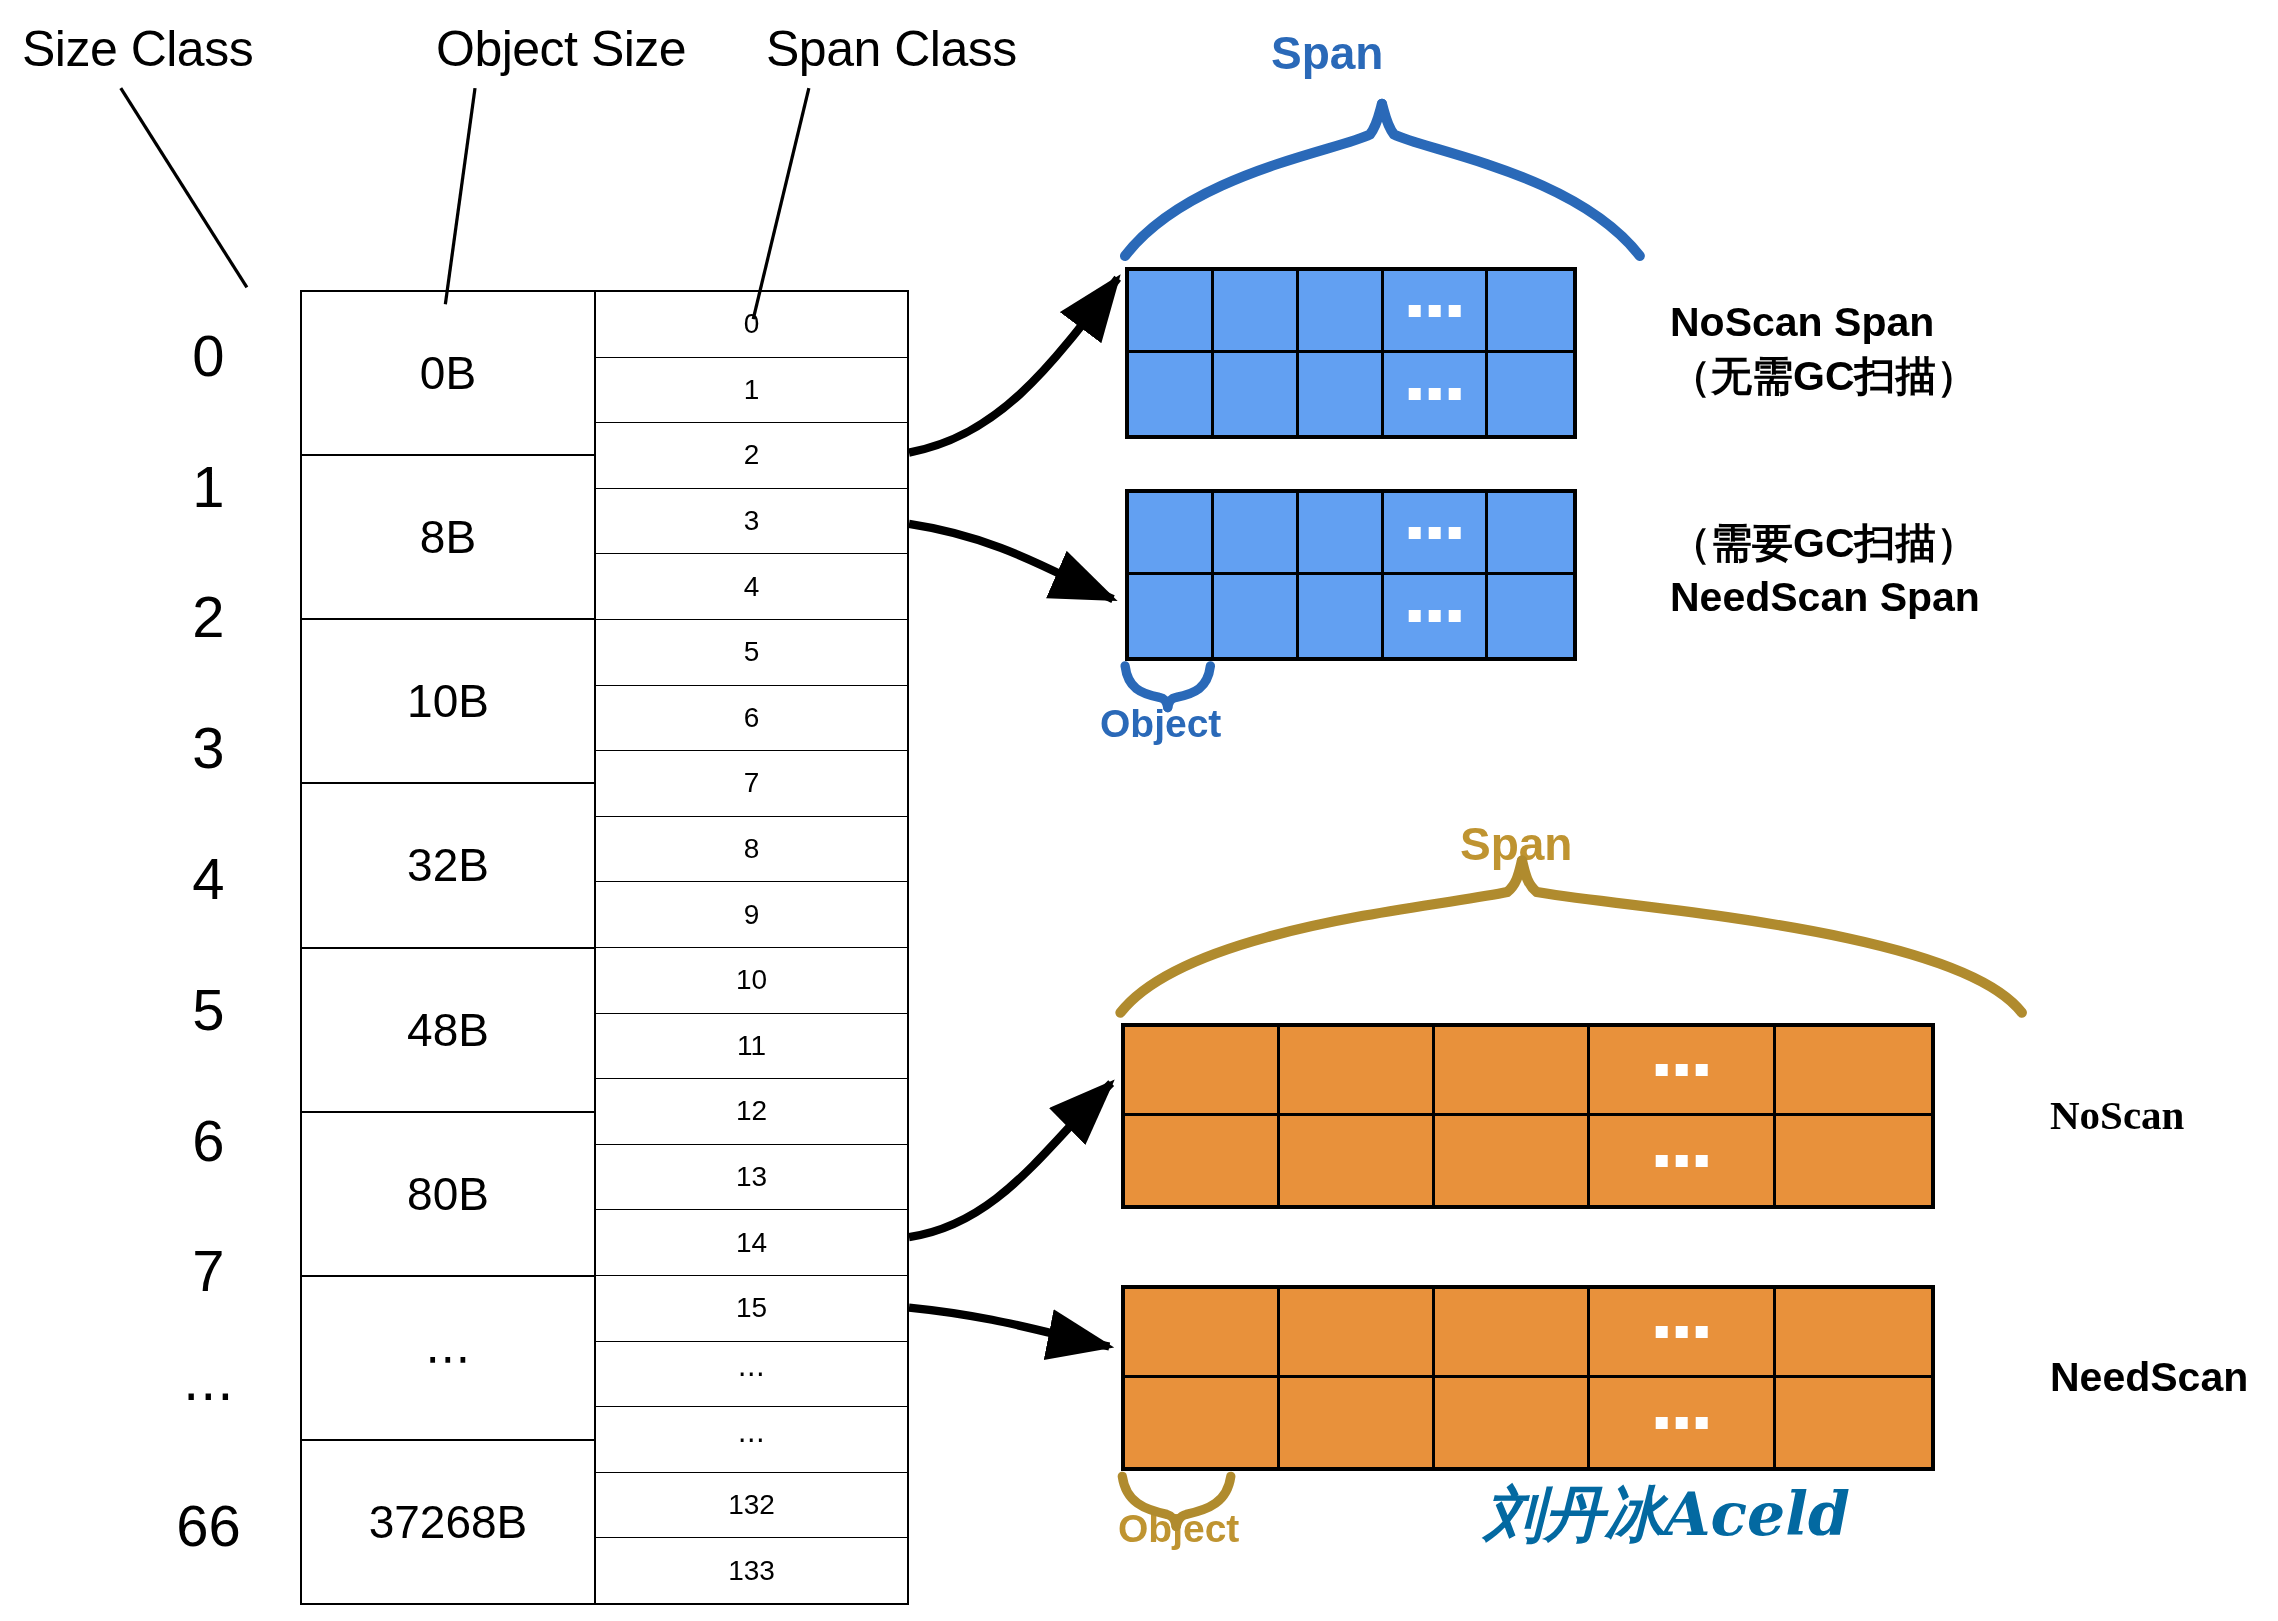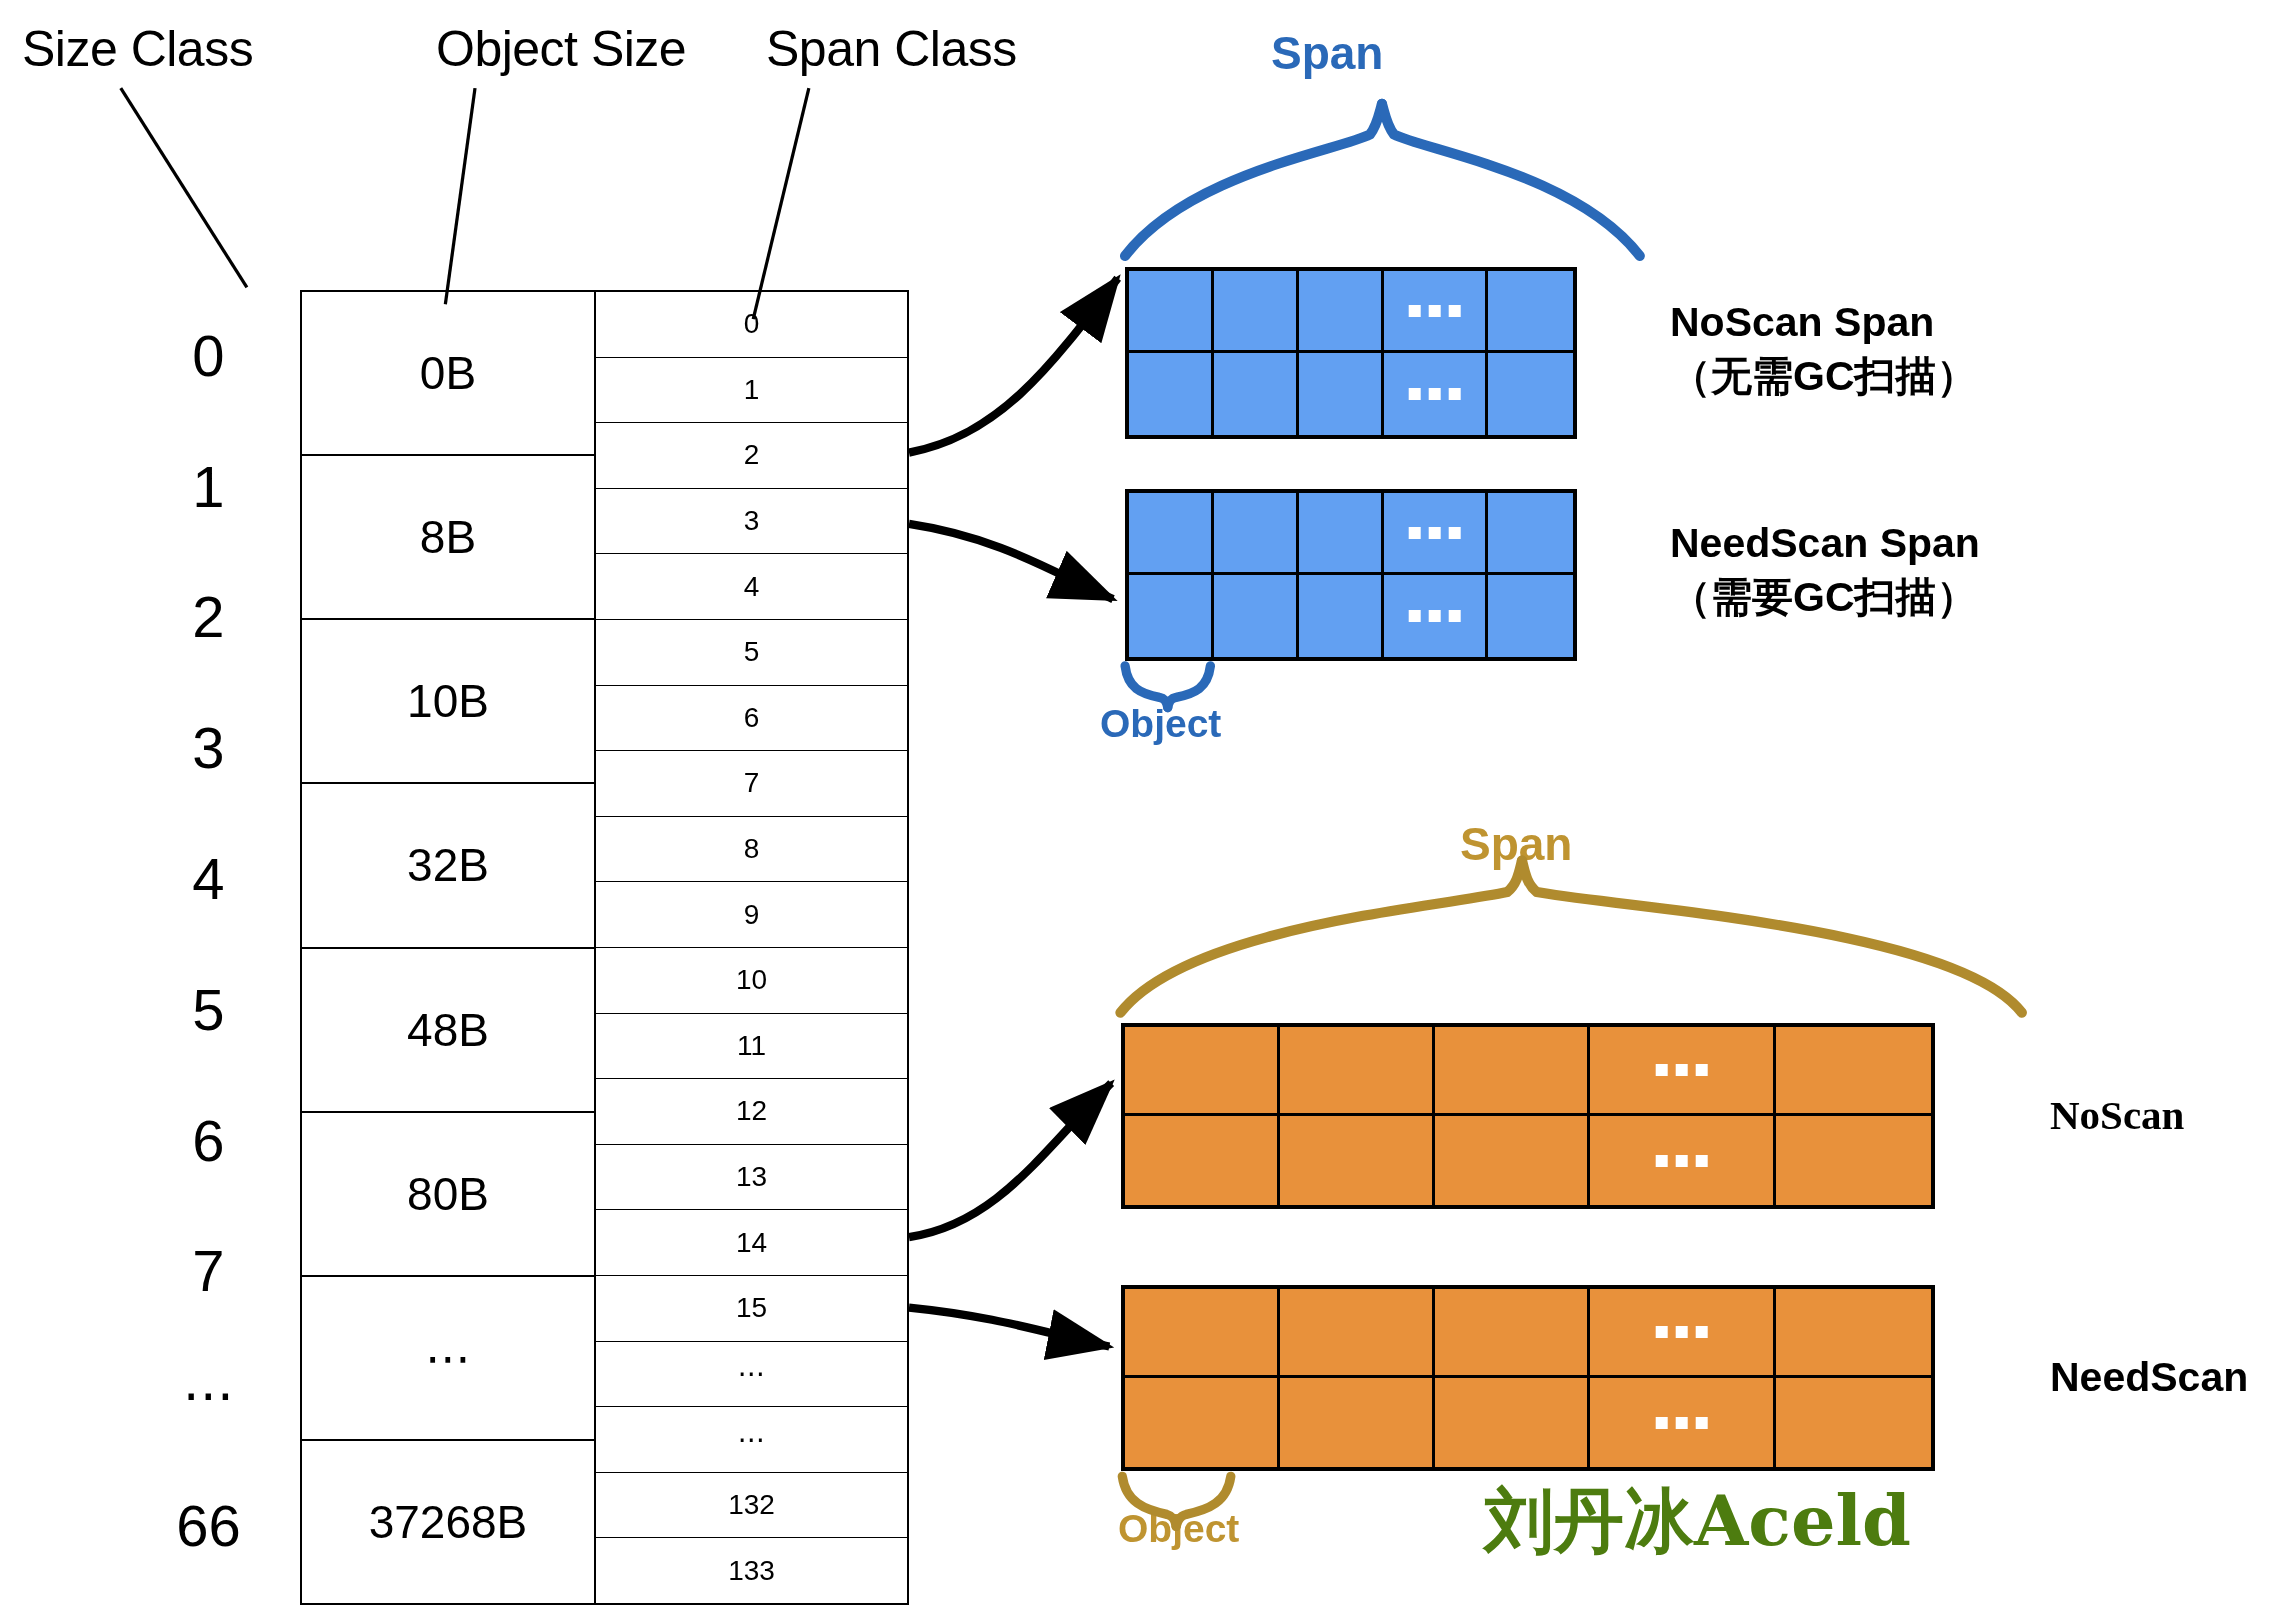--- a/index.html
+++ b/index.html
@@ -27,21 +27,21 @@
   .bcol:last-child{border-right:none;}
   .bcell{box-sizing:border-box;border-bottom:3.7px solid #000;position:relative;}
   .bcell:last-child{border-bottom:none;}
   .dots3{position:absolute;left:50%;top:50%;transform:translate(-50%,-50%);
       display:flex;gap:8.3px;}
   .dots3 i{display:block;width:12px;height:12px;background:#fff;}
   
   .blk-label{position:absolute;font-size:41px;font-weight:bold;line-height:1.32;white-space:nowrap;}
   .span-title{position:absolute;font-size:46px;font-weight:bold;}
   .object-label{position:absolute;font-size:39px;font-weight:bold;}
-  .watermark{position:absolute;font-size:70px;color:#4d7c0f;
+  .watermark{position:absolute;font-size:60px;color:#0369a1;font-style:italic;
       font-family:"DejaVu Serif",serif;font-weight:bold;white-space:nowrap;}
   svg.overlay{position:absolute;left:0;top:0;width:2278px;height:1621px;pointer-events:none;}
 </style>
 </head>
 <body>
 
 <div class="abs hdr" style="left:22px;top:20.4px;">Size Class</div>
 <div class="abs hdr" style="left:436px;top:20.4px;">Object Size</div>
 <div class="abs hdr" style="left:766px;top:20.4px;">Span Class</div>
 
@@ -162,22 +162,22 @@
         </span>
     </div>
   </div>
   <div class="bcol" style="width:85px;">
     <div class="bcell" style="height:82px;"></div>
     <div class="bcell" style="height:82px;"></div>
   </div>
 </div>
 
 <div class="blk-label" style="left:1670px;top:516px;">
+  <div>（需要GC扫描）</div>
   <div>NeedScan Span</div>
-  <div>（需要GC扫描）</div>
 </div>
 
 <div class="object-label" style="left:1100px;top:702px;color:#2A69B8;">Object</div>
 
 <div class="span-title" style="left:1460px;top:817px;color:#BF9431;">Span</div>
 
 <div class="blockgrid" style="left:1121px;top:1023px;background:#E8913B;">
   <div class="bcol" style="width:155px;">
     <div class="bcell" style="height:89px;"></div>
     <div class="bcell" style="height:89px;"></div>

